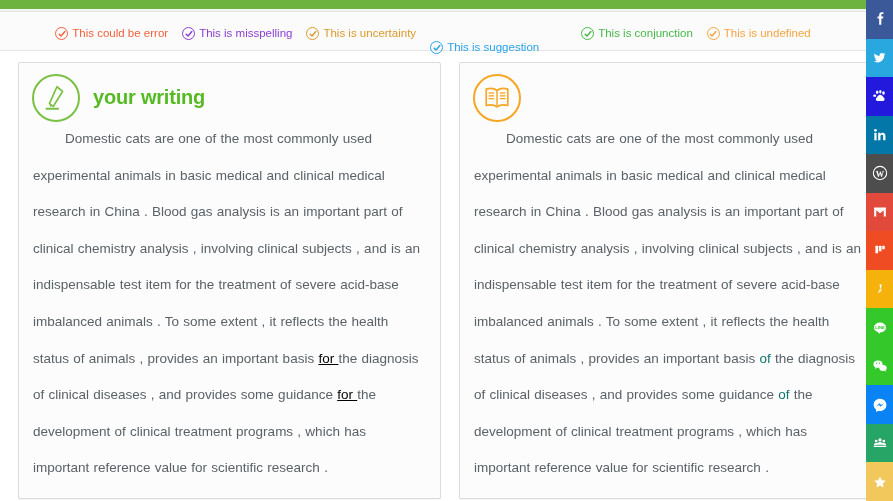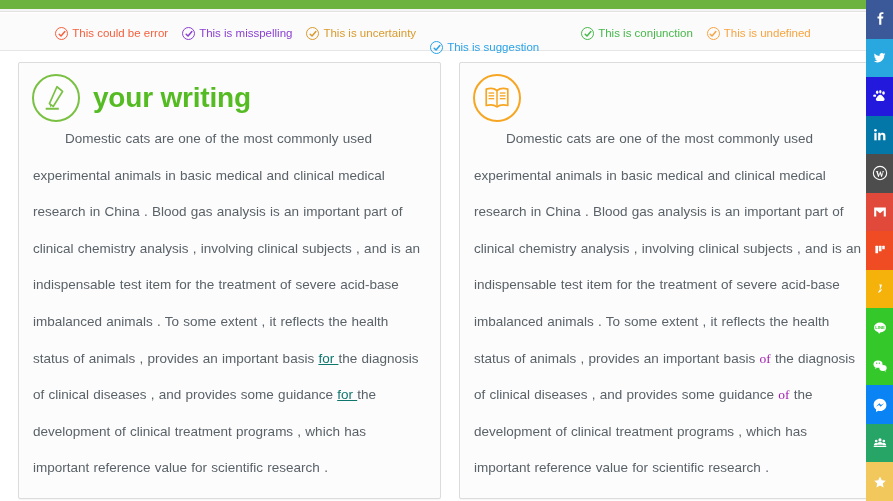--- a/index.html
+++ b/index.html
@@ -94,46 +94,45 @@
     width: 48px; height: 48px;
     border-radius: 50%;
     border: 2px solid;
     display: flex;
     align-items: center;
     justify-content: center;
     flex: none;
     background: #fdfdfd;
   }
   .panel-title {
-    font-size: 28px;
+    font-size: 20px;
     font-weight: bold;
     letter-spacing: -0.2px;
   }
   .panel.left  .panel-badge { border-color: #7ac143; }
   .panel.left  .panel-title { color: #55bb22; }
   .panel.right .panel-badge { border-color: #f6a623; }
   .panel.right .panel-title { color: #f7a31c; }
 
   .panel-body {
     padding: 0 14px 10px 14px;
     font-size: 13.5px;
     line-height: 36.6px;
     color: #5a6268;
     text-align: left;
     word-spacing: 0.5px;
   }
   .panel-body p { margin: 0; text-indent: 32px; }
 
   .hl-suggestion-u {
+    color: #000000;
+    text-decoration: underline;
+  }
+  .hl-suggestion {
     color: #0f766e;
-    text-decoration: underline;
-  }
-  .hl-suggestion {
-    color: #a21caf;
-    font-family: Liberation Serif, serif;
   }
 
   
   .social {
     position: absolute;
     right: 0; top: 0;
     width: 27px; height: 501px;
     display: flex;
     flex-direction: column;
   }

